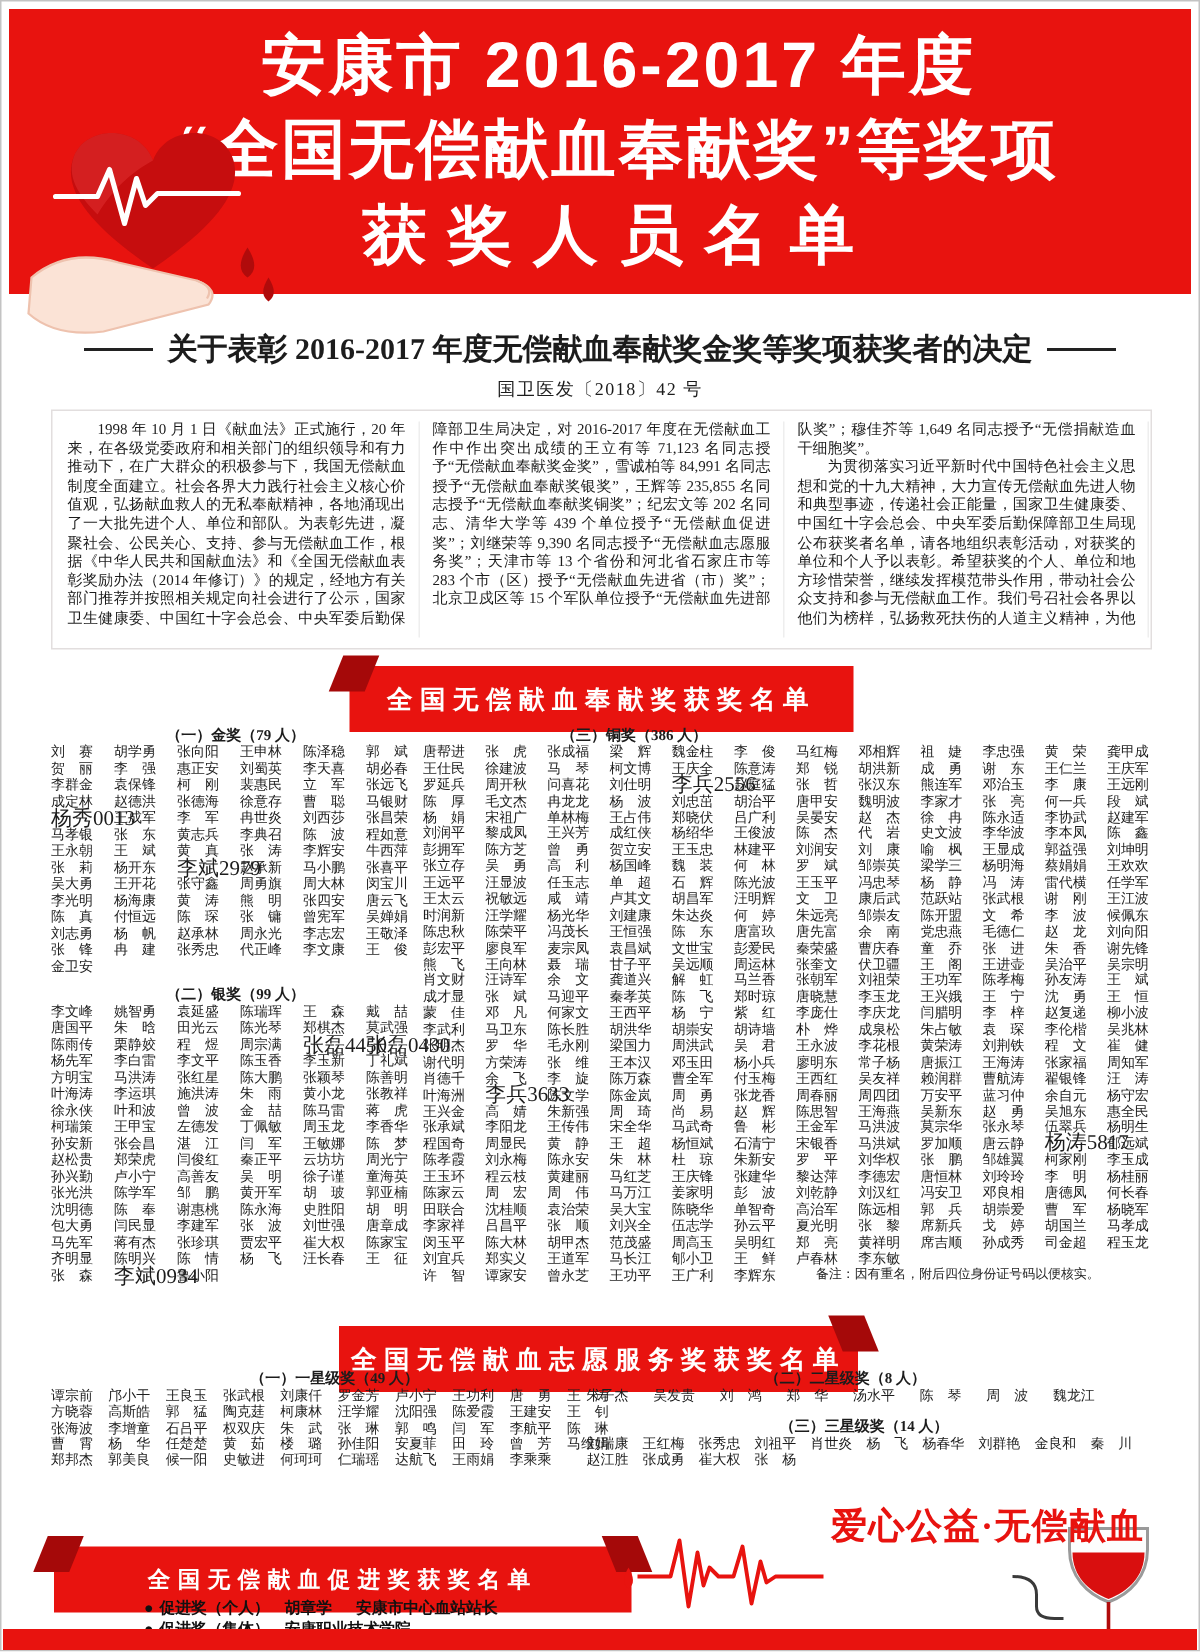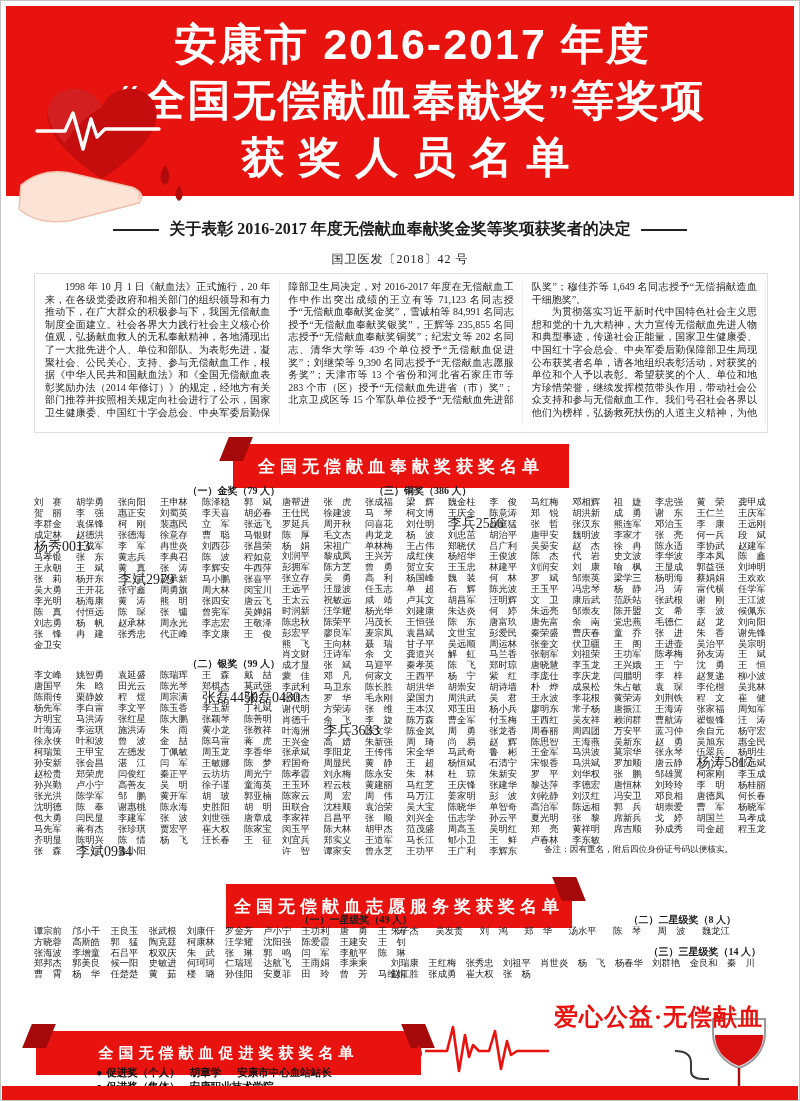--- a/index.html
+++ b/index.html
@@ -10,38 +10,38 @@
   
   .top-banner{position:absolute;left:5px;top:5px;width:788px;height:190px;background:var(--red);
               text-align:center;padding-top:10px;padding-left:25px;}
   .t1,.t2{color:#fff;font-family:"Liberation Sans","DejaVu Sans",sans-serif;font-weight:bold;
           font-size:43px;line-height:56px;letter-spacing:2px;}
   .t3{color:#fff;font-family:"Liberation Sans","DejaVu Sans",sans-serif;font-weight:bold;
       font-size:43px;line-height:58px;letter-spacing:14px;}
   .illu{position:absolute;left:6px;top:72px;width:190px;height:150px;}
   
   .dec-title{position:absolute;left:0;top:218px;width:100%;display:flex;align-items:center;justify-content:center;
-             font-size:16px;font-weight:bold;}
+             font-size:20px;font-weight:bold;}
   .dash{width:46px;border-top:2px solid #222;margin:0 10px;}
   .dec-no{position:absolute;left:0;top:250px;width:100%;text-align:center;font-size:12px;letter-spacing:1px;}
   .dec-body{position:absolute;left:33px;top:272px;width:734px;height:160px;border:1px solid #e2dede;
             padding:7px 10px;column-count:3;column-gap:18px;column-fill:auto;column-rule:1px solid #eee;
             font-size:10px;line-height:12.6px;text-align:justify;overflow:hidden;}
   .dec-body p{text-indent:2em;}
   .dec-body p.no-indent{text-indent:0;}
   
   .ribbon{position:absolute;height:44px;background:var(--red);color:#fff;display:flex;align-items:center;
           justify-content:center;font-family:"Liberation Sans","DejaVu Sans",sans-serif;font-weight:bold;
           font-size:17px;letter-spacing:5px;}
   .fold{position:absolute;width:24px;height:24px;background:var(--dkred);}
   .fold.l{left:-9px;top:-7px;transform:skewX(-22deg);}
   .fold.r{right:-9px;top:-7px;transform:skewX(22deg);}
   .ribbon .txt{position:relative;z-index:1;}
   
-  .sec-h{font-size:10px;font-weight:bold;text-align:right;height:13px;line-height:13px;}
+  .sec-h{font-size:10px;font-weight:bold;text-align:center;height:13px;line-height:13px;}
   .ncols{display:flex;justify-content:space-between;}
   .ncol{display:flex;flex-direction:column;align-items:center;}
   .nm{display:block;width:36px;height:11px;line-height:11px;font-size:9.3px;white-space:nowrap;}
   .bronze .nm{height:10.9px;line-height:10.9px;}
   .nm.num{font-size:14px;letter-spacing:0;}
   .left-block{position:absolute;left:33px;top:483px;width:246px;}
   .silver-h{margin-top:6px;}
   .bronze{position:absolute;left:281px;top:483px;width:492px;}
   .bronze .sec-h{text-align:left;padding-left:92px;}
   .note{position:absolute;left:543px;top:843px;font-size:8.6px;color:#222;}
@@ -765,42 +765,42 @@
           <span class="nm">石吕平</span>
           <span class="nm">权双庆</span>
           <span class="nm">朱　武</span>
           <span class="nm">张　琳</span>
           <span class="nm">郭　鸣</span>
           <span class="nm">闫　军</span>
           <span class="nm">李航平</span>
           <span class="nm">陈　琳</span>
         </div>
         <div class="srow">
+          <span class="nm">曹　霄</span>
+          <span class="nm">杨　华</span>
+          <span class="nm">任楚楚</span>
+          <span class="nm">黄　茹</span>
+          <span class="nm">楼　璐</span>
+          <span class="nm">孙佳阳</span>
+          <span class="nm">安夏菲</span>
+          <span class="nm">田　玲</span>
+          <span class="nm">曾　芳</span>
+          <span class="nm">马维娟</span>
+        </div>
+        <div class="srow">
           <span class="nm">郑邦杰</span>
           <span class="nm">郭美良</span>
           <span class="nm">候一阳</span>
           <span class="nm">史敏进</span>
           <span class="nm">何珂珂</span>
           <span class="nm">仁瑞瑶</span>
           <span class="nm">达航飞</span>
           <span class="nm">王雨娟</span>
           <span class="nm">李乘乘</span>
           <span class="nm"></span>
-        </div>
-        <div class="srow">
-          <span class="nm">曹　霄</span>
-          <span class="nm">杨　华</span>
-          <span class="nm">任楚楚</span>
-          <span class="nm">黄　茹</span>
-          <span class="nm">楼　璐</span>
-          <span class="nm">孙佳阳</span>
-          <span class="nm">安夏菲</span>
-          <span class="nm">田　玲</span>
-          <span class="nm">曾　芳</span>
-          <span class="nm">马维娟</span>
         </div>
       </div>
   </div>
   <div class="two-star">
     <div class="sec-h">（二）二星级奖（8 人）</div>
     <div id="two-star-rows">
         <div class="srow">
           <span class="nm">朱子杰</span>
           <span class="nm">吴发贵</span>
           <span class="nm">刘　鸿</span>

